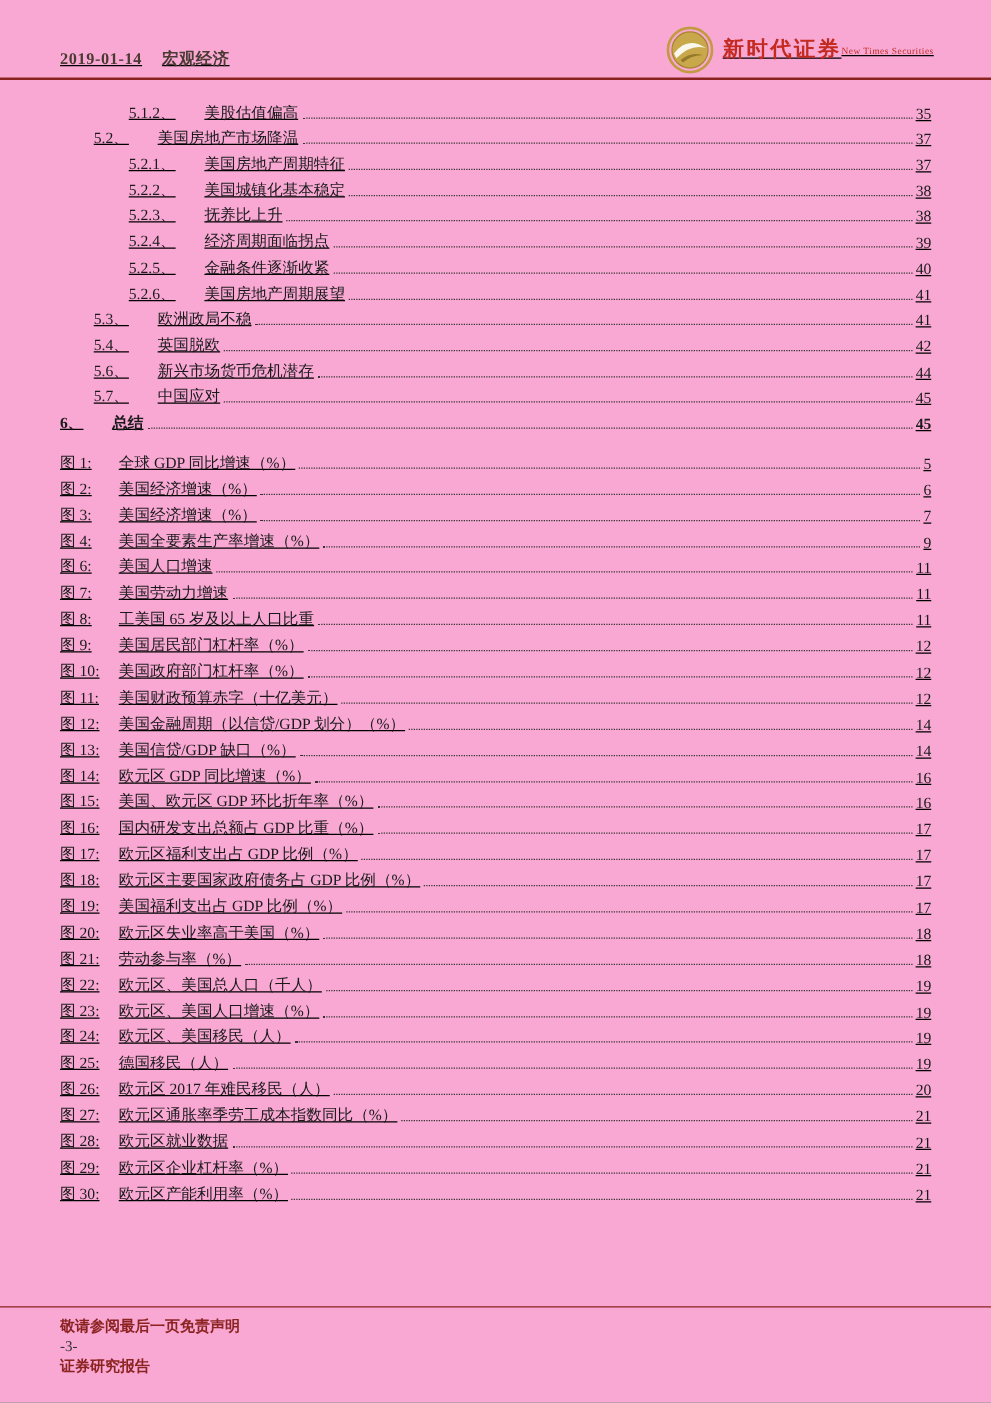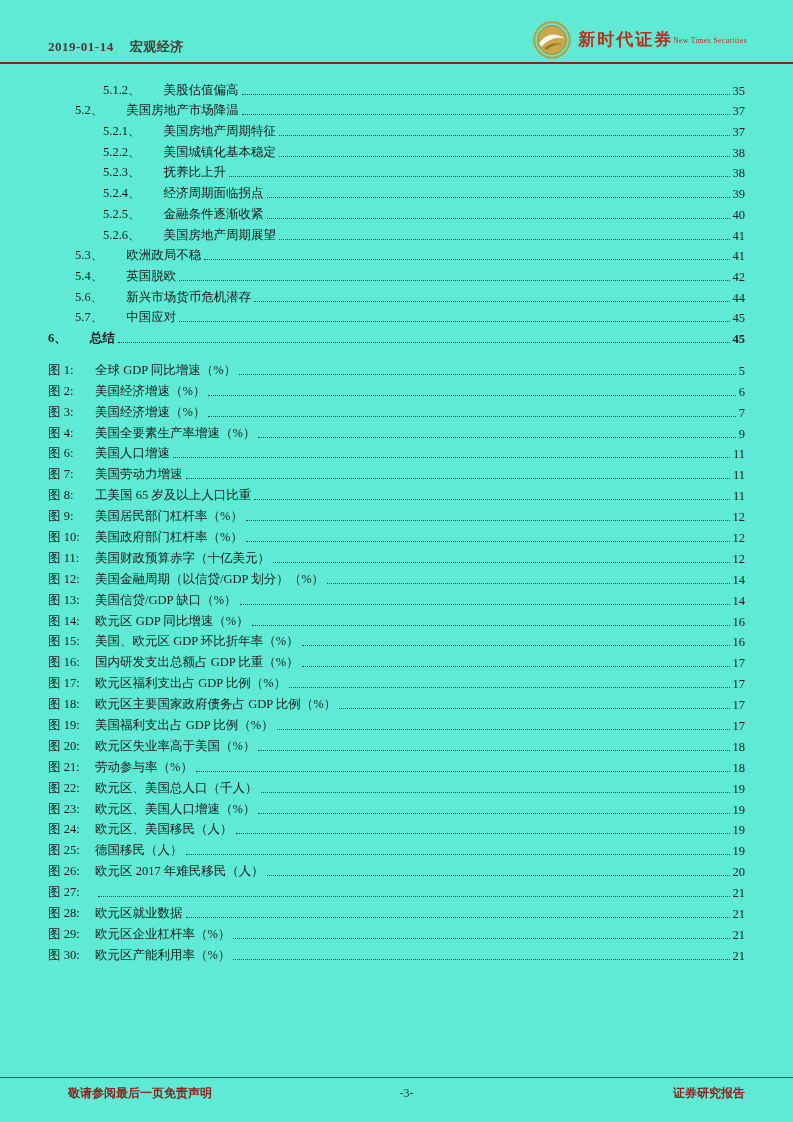--- a/index.html
+++ b/index.html
@@ -1,20 +1,20 @@
 <!DOCTYPE html>
 <html><head>
 <meta charset="utf-8">
 <style>
   * { margin:0; padding:0; box-sizing:border-box; }
   html,body { background:#9a9a9a; }
   body { font-family:"Liberation Serif","DejaVu Serif",serif; }
   .page {
-    width:793px; height:1122px; background:#5eead4;
-    position:relative; margin:0 auto; overflow:hidden;
+    width:793px; height:1122px; background:#f9a8d4;
+    position:relative; margin:0 auto; overflow:hidden;text-decoration:underline;
   }
   
   .header {
     display:flex; justify-content:space-between; align-items:flex-end;
     height:62px; padding:0 46px 3px 48px;
   }
   .header-left {
     font-size:13px; font-weight:bold; color:#4b3a33;
     letter-spacing:.5px; padding-bottom:3px;
   }
@@ -52,21 +52,21 @@
     font-size:24px; font-weight:bold; color:#a8281e;
     letter-spacing:3px; line-height:1.2;
   }
   .figures { margin-top:11px; }
 
   
   .footer { position:absolute; left:0; right:0; bottom:20px; }
   .footer-rule { height:1.5px; background:#8b2320; width:100%; }
   .footer-row {
     display:flex; align-items:baseline;
-    padding:7px 48px 0 68px; font-size:12px;
+    padding:7px 48px 0 48px; font-size:12px;flex-direction:column;
   }
   .footer-left  { flex:1; text-align:left;  color:#8b2320; font-weight:bold; }
   .footer-page  { flex:0 0 auto; text-align:center; color:#333; }
   .footer-right { flex:1; text-align:right; color:#8b2320; font-weight:bold; }
 </style>
 </head>
 <body>
 
 <div class="page">
 
@@ -361,20 +361,21 @@
 
         <div class="fig-row">
           <span class="fig-label">图 26:</span>
           <span class="fig-title">欧元区 2017 年难民移民（人）</span>
           <span class="leader"></span>
           <span class="fig-page">20</span>
         </div>
 
         <div class="fig-row">
           <span class="fig-label">图 27:</span>
+          <span class="fig-title">欧元区通胀率季劳工成本指数同比（%）</span>
           <span class="leader"></span>
           <span class="fig-page">21</span>
         </div>
 
         <div class="fig-row">
           <span class="fig-label">图 28:</span>
           <span class="fig-title">欧元区就业数据</span>
           <span class="leader"></span>
           <span class="fig-page">21</span>
         </div>

